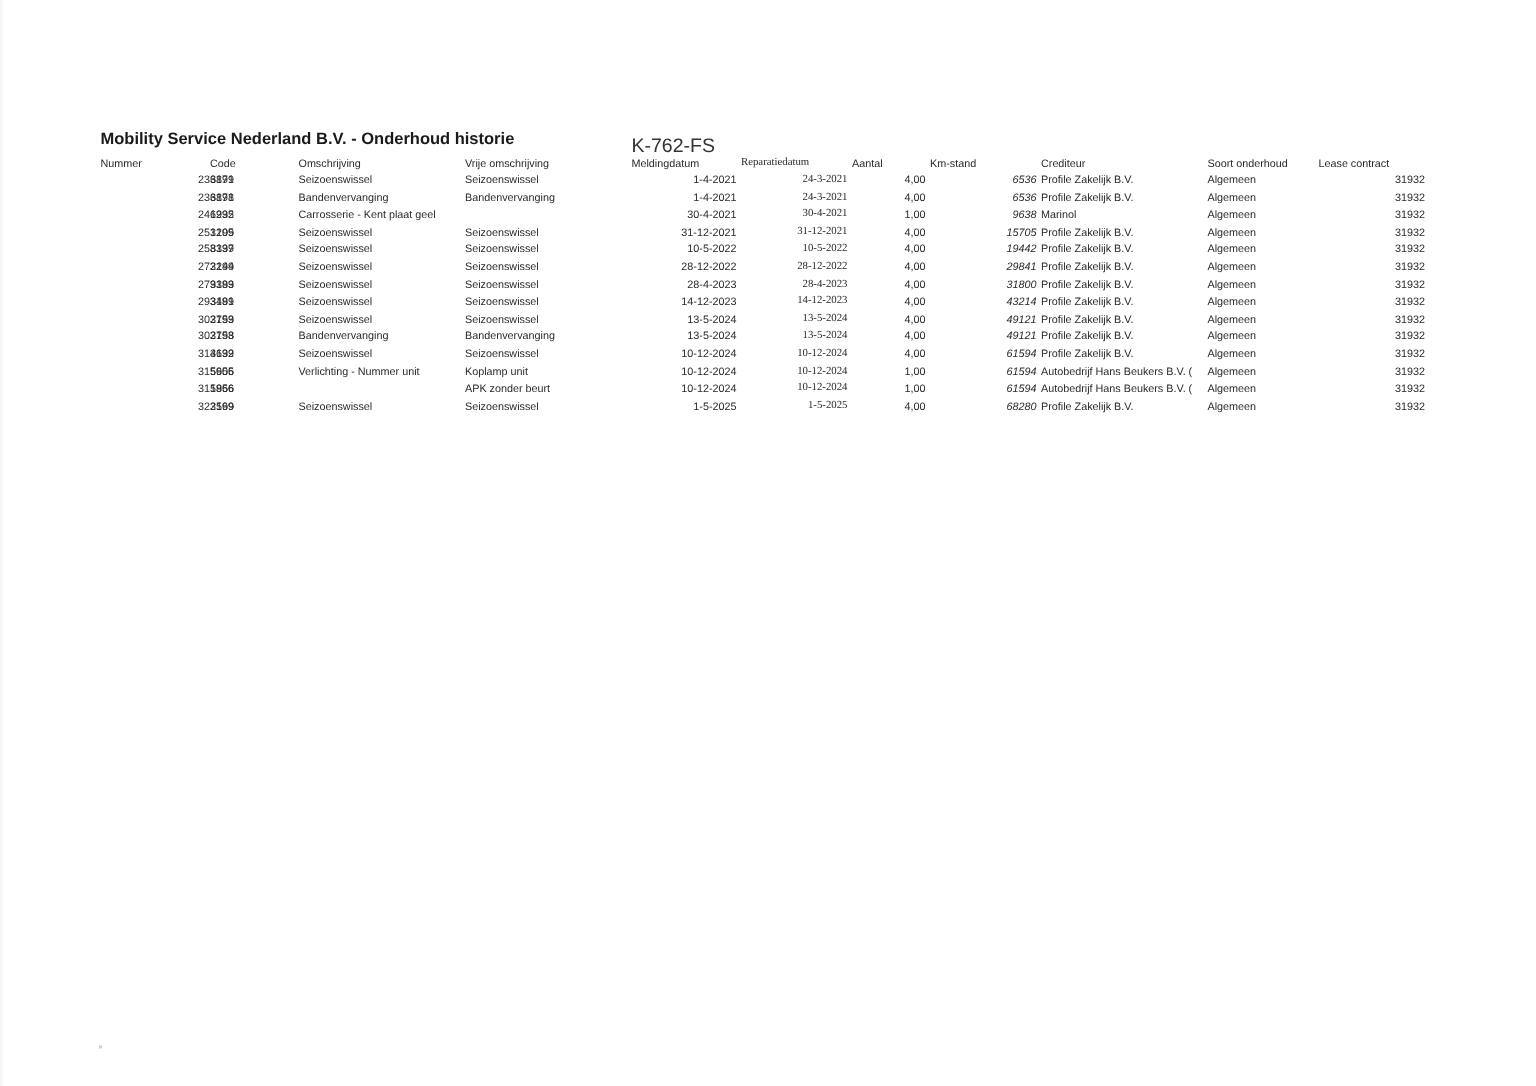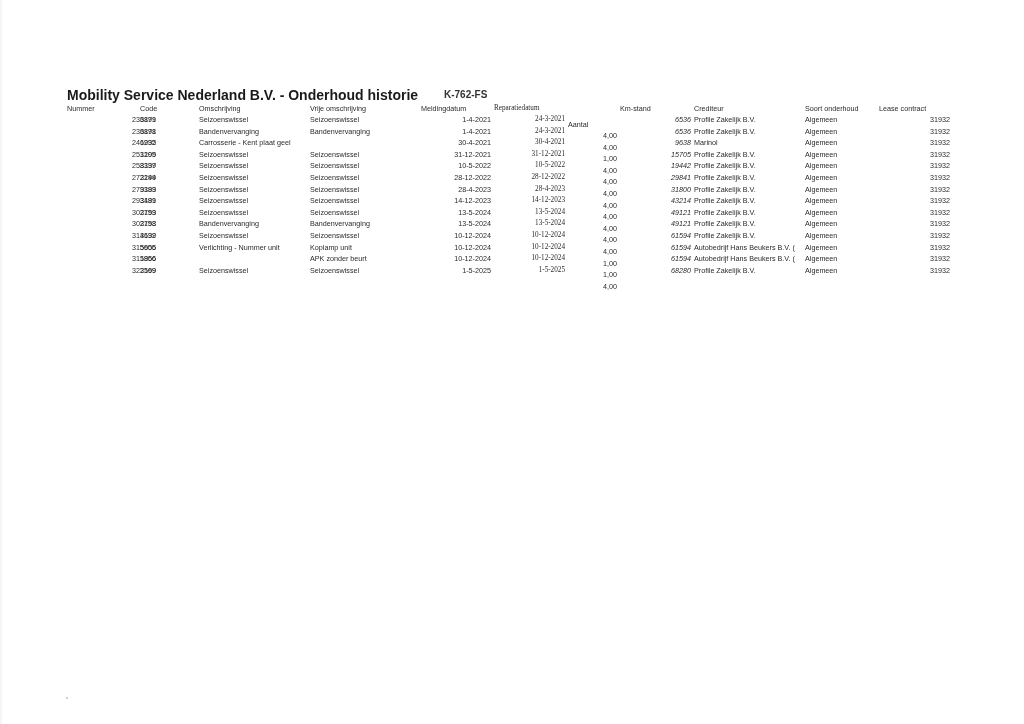--- a/index.html
+++ b/index.html
@@ -1,39 +1,39 @@
 <!DOCTYPE html>
 <html><head>
 <meta charset="utf-8">
 <style>
   html, body { margin: 0; padding: 0; background: #ffffff; }
   body { width: 1024px; height: 724px; position: relative; overflow: hidden;
          font-family: "Liberation Sans", sans-serif; color: #2a2a2a; }
   .left-edge { position: absolute; left: 0; top: 0; width: 3px; height: 724px;
                background: linear-gradient(to right, #f2f2f2, #ffffff); }
   .speck { position: absolute; left: 66px; top: 697px; width: 2px; height: 2px; background: #cfcfcf; }
-  .title { position: absolute; left: 67px; top: 87px; font-size: 14px; font-weight: bold; color: #1a1a1a; }
-  .plate { position: absolute; left: 444px; top: 89px; font-size: 10px; color: #333; font-weight: bold; }
+  .title { position: absolute; left: 67px; top: 87px; font-size: 11px; font-weight: bold; color: #1a1a1a; }
+  .plate { position: absolute; left: 421px; top: 89px; font-size: 13px; color: #333; }
   .grid { position: absolute; left: 0; top: 103px; width: 1024px; }
   .row { position: relative; height: 11.6px; font-size: 7.2px; line-height: 11.6px; white-space: nowrap; }
   .row.hdr { height: 11px; padding-left: 30px; }
   .c { position: absolute; top: 0; }
   .r { text-align: right; }
   
   .c-nummer { left: 67px; }
   .c-nummer.r { left: 100px; width: 56px; }
   .c-code { left: 140px; }
   .c-code-v { left: 140px; }
   .c-oms { left: 199px; }
   .c-vrije { left: 310px; }
   .c-meld { left: 421px; }
   .c-meld.r { left: 420px; width: 71px; }
   .c-rep { left: 494px; font-family: Liberation Serif, serif; }
   .c-rep.r { left: 495px; width: 70px; }
-  .c-aantal { left: 568px; margin-top: 16px; }
+  .c-aantal { left: 568px; }
   .c-aantal.r { left: 570px; width: 47px; }
   .c-km { left: 620px; }
   .c-km.r { left: 640px; width: 51px; font-style: italic; }
   .c-cred { left: 694px; text-align: right; }
   .c-cred-v { left: 694px; }
   .c-soort { left: 805px; }
   .c-lease { left: 879px; }
   .c-lease.r { left: 880px; width: 70px; }
 </style>
 </head>

